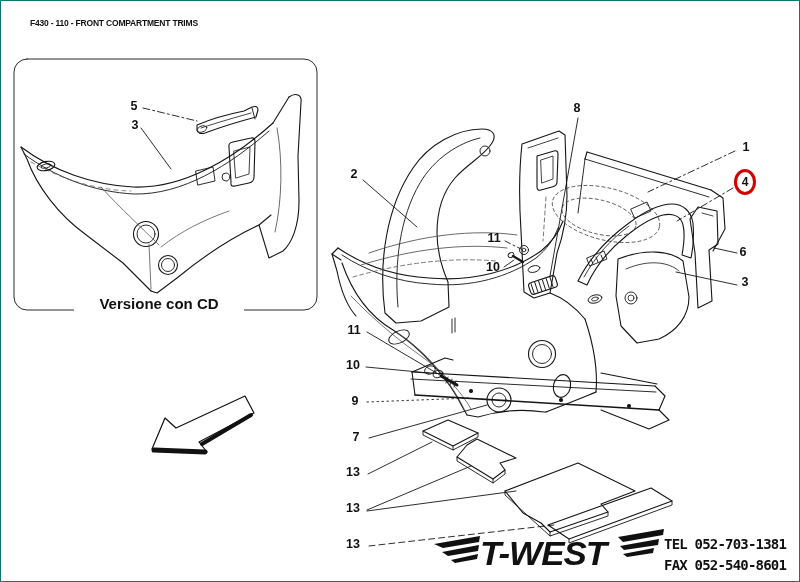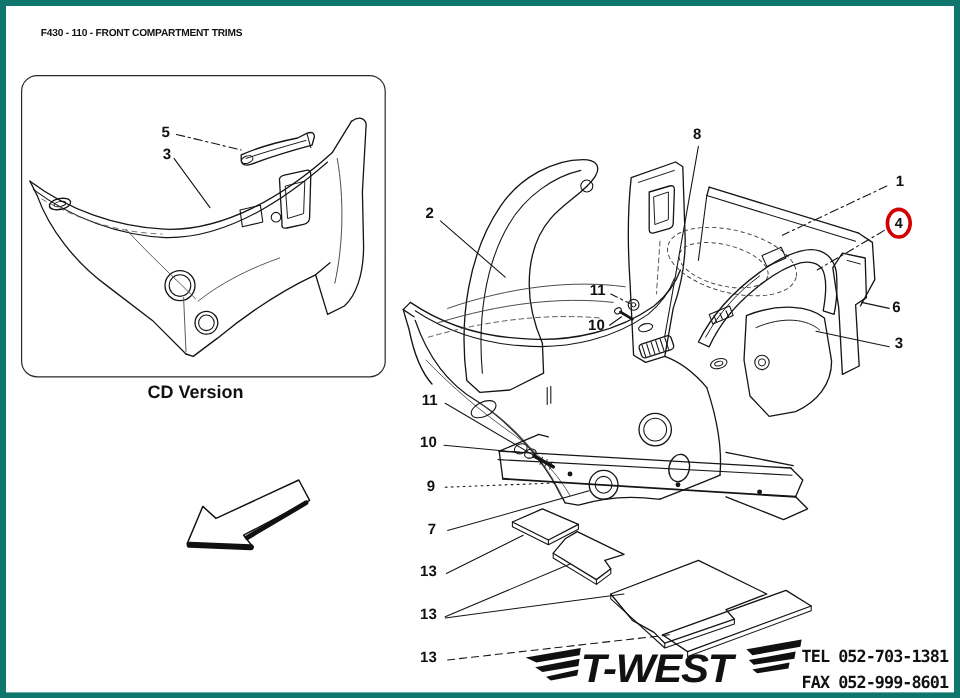--- a/index.html
+++ b/index.html
@@ -1,17 +1,17 @@
 <!DOCTYPE html>
 <html><head>
 <meta charset="utf-8">
 <style>
   html,body{margin:0;padding:0;background:#fff;}
   .page{position:relative;width:800px;height:582px;background:#fff;overflow:hidden;
-        border:5px solid #0f766e;box-sizing:border-box;
+        border:1px solid #0f766e;box-sizing:border-box;
         font-family:"Liberation Sans",sans-serif;color:#111;}
   .art{position:absolute;left:0;top:0;}
   .hdr{position:absolute;left:29px;top:17px;font-size:8.5px;font-weight:bold;
        letter-spacing:-0.2px;white-space:nowrap;}
   .callout{position:absolute;transform:translate(-50%,-50%);font-size:12.5px;
            font-weight:bold;line-height:1;white-space:nowrap;}
   .ring{position:absolute;left:733px;top:168px;width:16px;height:20px;
         border:3.5px solid #d40000;border-radius:50%;display:flex;
         align-items:center;justify-content:center;background:transparent;}
   .ring span{font-size:12px;font-weight:bold;color:#111;}
@@ -233,21 +233,21 @@
         <polygon points="450,559 477,553 476,558 454,562"></polygon>
         <polygon points="617,536 663,528 662,534 622,541"></polygon>
         <polygon points="619,545 658,538 657,544 623,549"></polygon>
         <polygon points="622,553 653,547 652,552 626,556"></polygon>
       </g>
     </g>
   </svg>
 
   <div class="hdr">F430 - 110 - FRONT COMPARTMENT TRIMS</div>
 
-  <div class="cap cap2">CD Version</div>
+  <div class="cap cap1">Versione con CD</div>
 
   <div class="callout" style="left:133px;top:105px;">5</div>
   <div class="callout" style="left:134px;top:124px;">3</div>
 
   <div class="callout" style="left:353px;top:173px;">2</div>
   <div class="callout" style="left:576px;top:107px;">8</div>
   <div class="callout" style="left:745px;top:146px;">1</div>
   <div class="ring">
     <span>4</span>
   </div>
@@ -258,15 +258,15 @@
   <div class="callout" style="left:353px;top:329px;">11</div>
   <div class="callout" style="left:352px;top:364px;">10</div>
   <div class="callout" style="left:354px;top:400px;">9</div>
   <div class="callout" style="left:355px;top:436px;">7</div>
   <div class="callout" style="left:352px;top:471px;">13</div>
   <div class="callout" style="left:352px;top:507px;">13</div>
   <div class="callout" style="left:352px;top:543px;">13</div>
 
   <div class="brand">T-WEST</div>
   <div class="telfax tel">TEL 052-703-1381</div>
-  <div class="telfax fax">FAX 052-999-8601</div>
+  <div class="telfax fax">FAX 052-540-8601</div>
 
 </div>
 
 </body></html>

